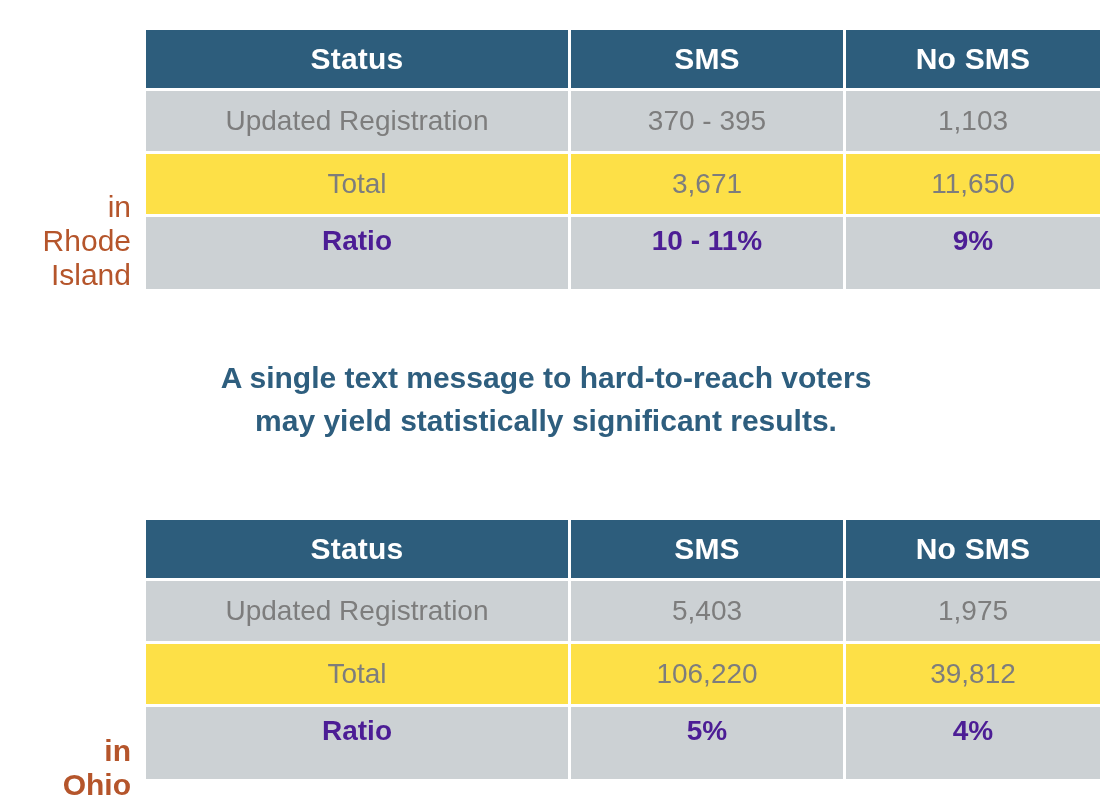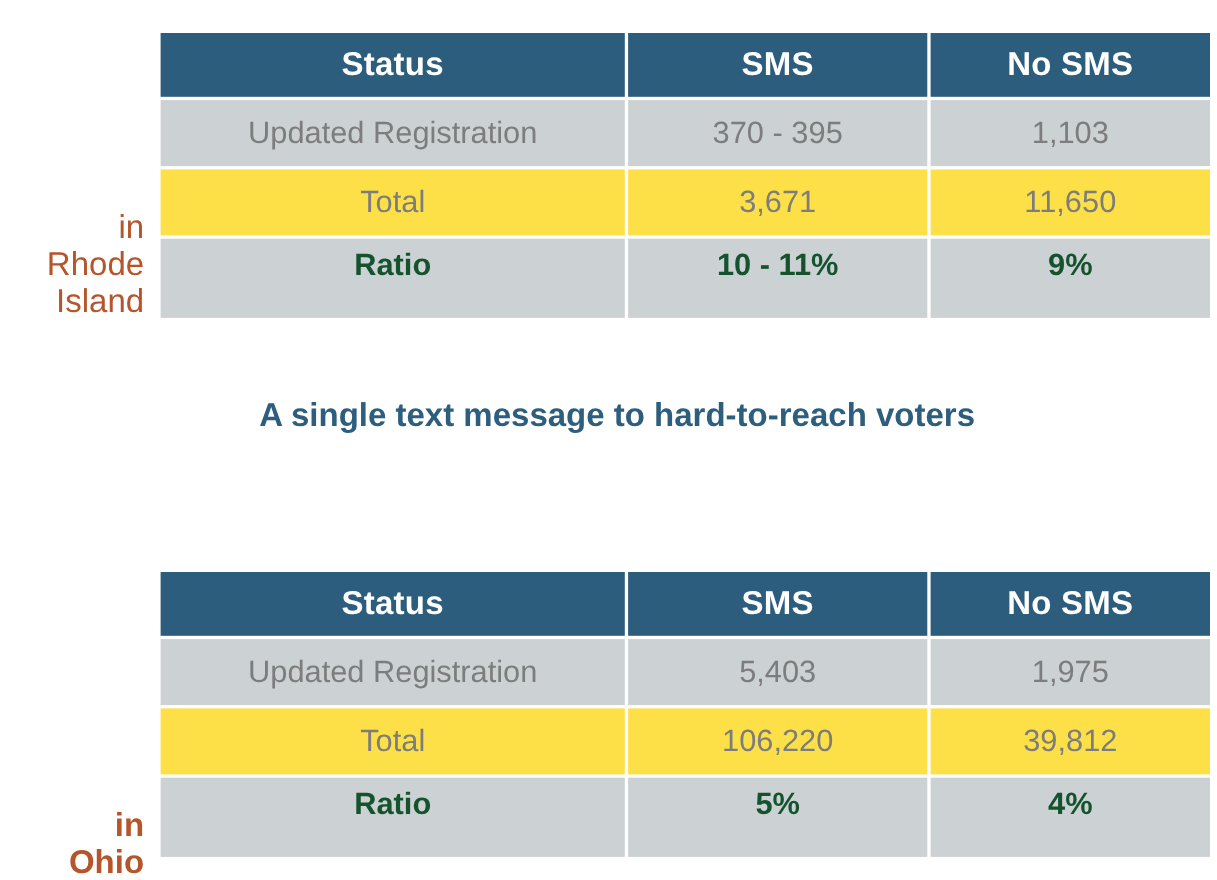--- a/index.html
+++ b/index.html
@@ -54,21 +54,21 @@
     font-size: 28px;
     color: #7d7d7d;
     font-weight: normal;
   }
 
   .tbl tr.row-odd td  { background: #ccd1d4; }
   .tbl tr.row-even td { background: #fde047; }
 
   .tbl tr.row-ratio td {
     background: #ccd1d4;
-    color: #14532d;
+    color: #4c1d95;
     font-weight: bold;
     height: 64px;
     vertical-align: top;
     padding-top: 8px;
   }
 
   
   .side-label {
     position: absolute;
     color: #b5552b;
@@ -87,21 +87,21 @@
   #label-oh {
     left: 0px;
     top: 686px;
     width: 131px;
     font-weight: bold;
   }
 
   
   .caption {
     position: absolute;
-    left: 61px;
+    left: 46px;
     top: 357px;
     width: 1000px;
     text-align: center;
     color: #2e5e7e;
     font-size: 30px;
     font-weight: bold;
     line-height: 1.42;
   }
   .caption .cap-line { display: block; }
 </style>
@@ -141,20 +141,21 @@
         <td>Ratio</td>
         <td>10 - 11%</td>
         <td>9%</td>
       </tr>
     </tbody>
   </table>
 </div>
 
 <div class="caption">
   <span class="cap-line">A single text message to hard-to-reach voters</span>
+  <span class="cap-line">may yield statistically significant results.</span>
 </div>
 
 <div class="side-label" id="label-oh">in
 Ohio</div>
 
 <div class="table-block" id="block-oh">
   <table class="tbl">
     <colgroup>
       <col class="c-status">
         <col class="c-sms">

